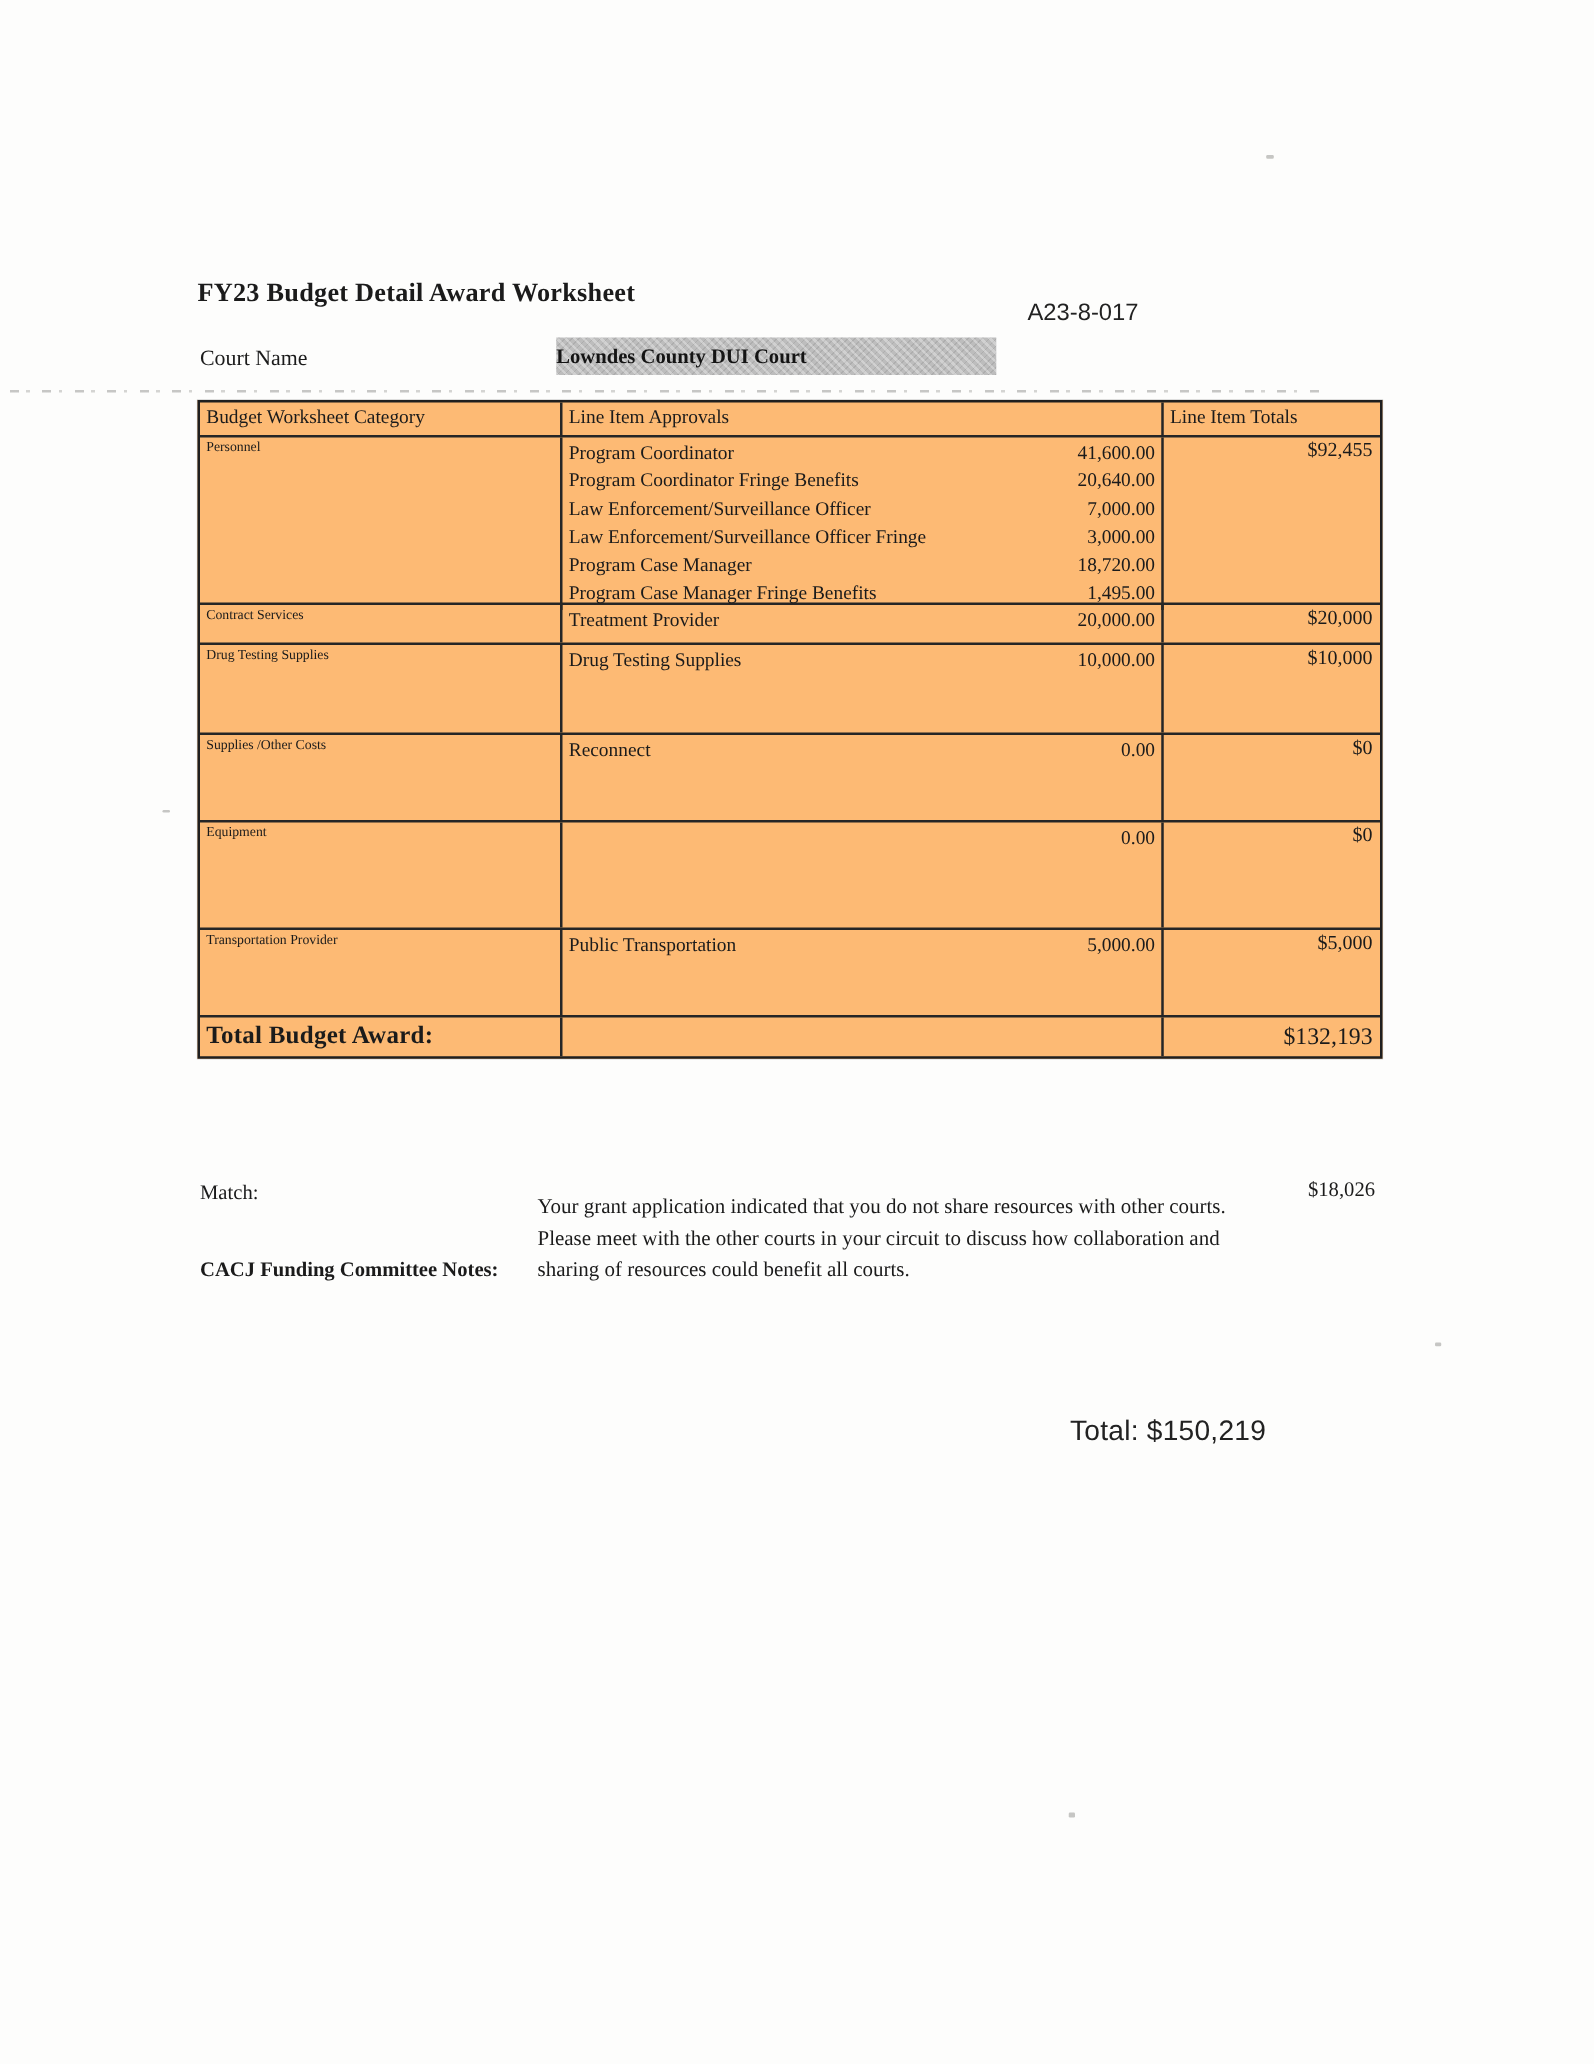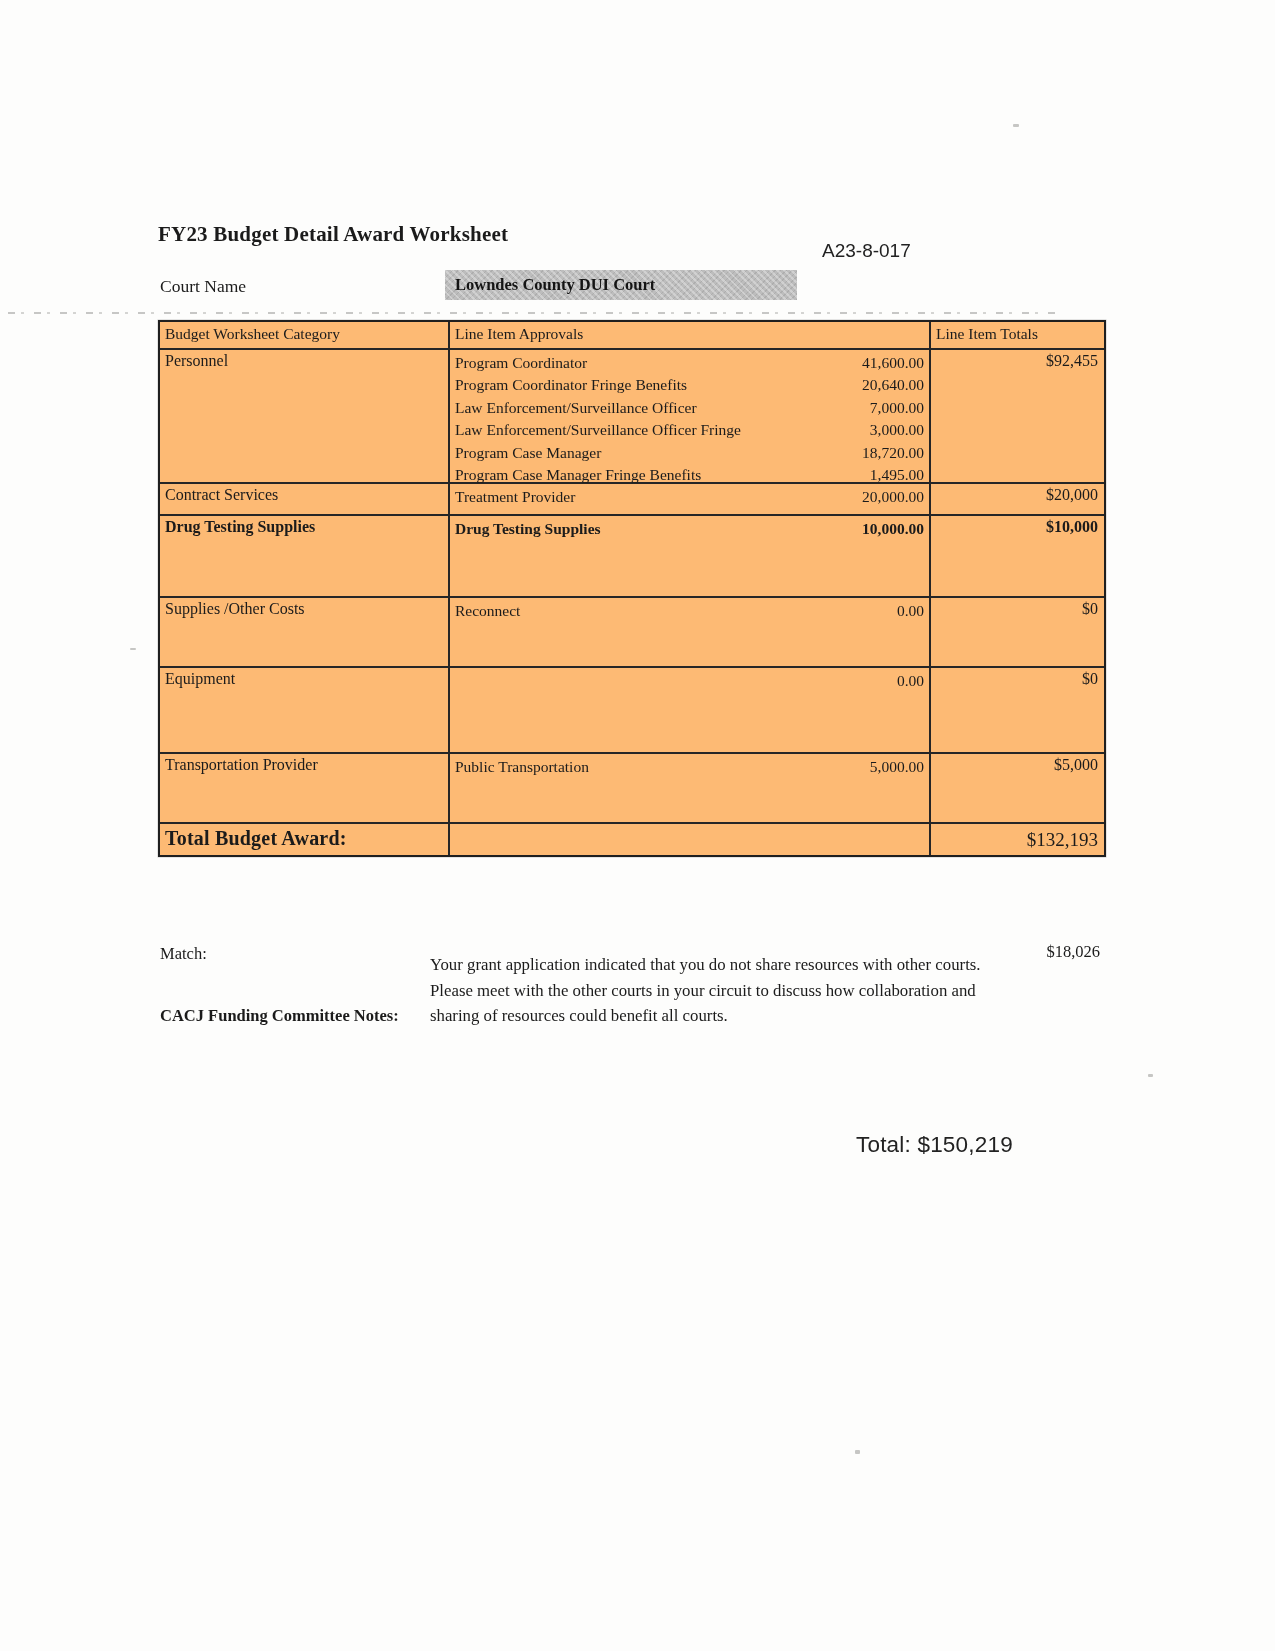--- a/index.html
+++ b/index.html
@@ -24,21 +24,21 @@
   .court-label {
     position:absolute; left:160px; top:276px;
     font-size:17.5px;
   }
   .court-value-box {
     position:absolute; left:445px; top:270px; width:352px; height:30px;
     background-color:#bdbdbd;
     background-image:
       repeating-linear-gradient(45deg, rgba(255,255,255,.30) 0 2px, transparent 2px 5px),
       repeating-linear-gradient(-45deg, rgba(80,80,80,.14) 0 1px, transparent 1px 4px);
-    line-height:29px; padding-left:10px;
+    line-height:29px; 
     font-size:16.5px; font-weight:bold; color:#141414;
   }
   .artifact-line {
     position:absolute; left:8px; top:312px; width:1052px; height:2px;
     background-image:repeating-linear-gradient(90deg,#9a9a98 0 7px, transparent 7px 13px, #b3b3b0 13px 16px, transparent 16px 26px);
     opacity:.55;
   }
   .speck { position:absolute; background:#8f8f8c; opacity:.5; border-radius:1px; }
 
   
@@ -48,29 +48,29 @@
     background:#fdba74;
     box-shadow:0 0 0 .5px rgba(60,60,60,.25);
   }
   .trow {
     display:grid;
     grid-template-columns:290px 481px 1fr;
     border-top:2px solid #262626;
   }
   .trow:first-child { border-top:none; }
   .cell { padding:2px 5px 2px 5px; position:relative; }
-  .cell.cat  { border-right:2px solid #262626; font-size:16px; }
+  .cell.cat  { border-right:2px solid #262626; font-size:11px; }
   .cell.items{ border-right:2px solid #262626; font-size:15.5px; }
   .cell.total{ text-align:right; font-size:16px; padding-right:6px; }
 
   .row-header   { height:26px; }
   .row-header .cell { font-size:15.5px; padding-top:3px; }
   .row-personnel{ height:134px; }
   .row-contract { height:32px; }
-  .row-drug     { height:82px;font-weight:bold; }
+  .row-drug     { height:72px; }
   .row-supplies { height:70px; }
   .row-equip    { height:86px; }
   .row-instate  { height:70px; }
   .row-transport{ height:70px; }
   .row-total    { height:33px; }
   .row-total .cell.cat {
     font-size:20px; font-weight:bold; padding-top:3px; letter-spacing:.2px;
   }
   .row-total .cell.total { font-size:19px; padding-top:5px;border-radius:14px; }
 

